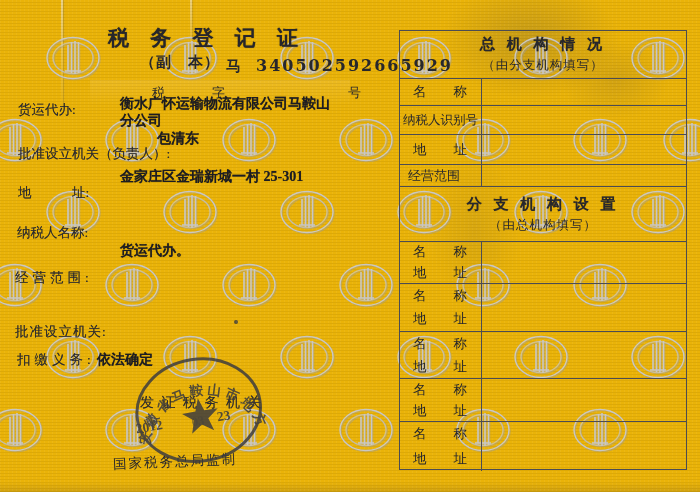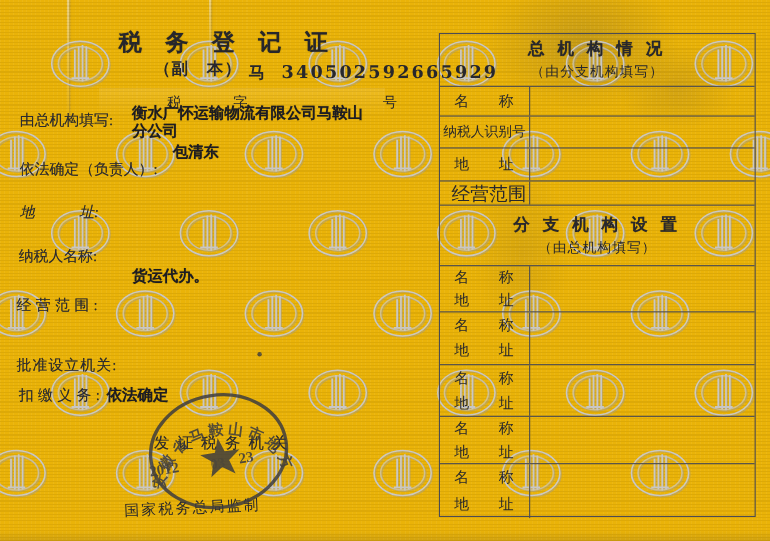--- a/index.html
+++ b/index.html
@@ -36,21 +36,21 @@
   .sl-shui{left:0;}
   .sl-zi{left:60px;}
   .sl-hao{left:196px;}
   .f-label{font-size:13.5px;font-weight:500;color:#2b2b30;text-shadow:0 0 .6px rgba(30,30,36,.5);}
   .f-value{font-size:14px;font-weight:bold;color:#1c1c22;text-shadow:0 0 .7px rgba(20,20,26,.6);}
   .lbl-name{left:18px;top:101px;}
   .val-name{left:120px;top:95px;width:218px;line-height:17px;white-space:normal;}
   .val-legal{left:157px;top:130px;}
   .lbl-legal{left:18px;top:145px;}
   .val-addr{left:120px;top:168px;}
-  .lbl-addr{left:18px;top:184px;font-style:italic;}
+  .lbl-addr{left:18px;top:184px;}
   .val-regtype{left:120px;top:204px;}
   .lbl-regtype{left:17px;top:224px;}
   .val-scope{left:120px;top:242px;text-align:center;}
   .lbl-scope{left:15px;top:269px;letter-spacing:4px;}
   .lbl-approve{left:15px;top:323px;letter-spacing:1px;text-align:right;}
   .lbl-withhold{left:17px;top:351px;letter-spacing:4px;}
   .val-withhold{left:97px;top:351px;}
   .lbl-issuer{left:140px;top:394px;letter-spacing:7.5px;font-size:14px;}
   .footer-line{left:113px;top:453px;font-size:13.5px;letter-spacing:2px;transform:rotate(-2.5deg);}
   
@@ -150,26 +150,27 @@
   <div class="txt cert-title">税 务 登 记 证</div>
   <div class="txt copy-label">（副　本）</div>
   <div class="txt serial-region">马</div>
   <div class="txt serial-number">340502592665929</div>
   <div class="txt serial-line">
     <span class="sl-shui">税</span>
     <span class="sl-zi">字</span>
     <span class="sl-hao">号</span>
   </div>
 
-  <div class="txt f-label lbl-name">由总机构填写:</div>
+  <div class="txt f-label lbl-name">货运代办:</div>
   <div class="txt f-value val-name">衡水广怀运输物流有限公司马鞍山分公司</div>
 
   <div class="txt f-value val-legal">包清东</div>
-  <div class="txt f-label lbl-legal">依法确定（负责人）:</div>
-
+  <div class="txt f-label lbl-legal">批准设立机关（负责人）:</div>
+
+  <div class="txt f-value val-addr">金家庄区金瑞新城一村 25-301</div>
   <div class="txt f-label lbl-addr">地　　　址:</div>
 
   <div class="txt f-label lbl-regtype">纳税人名称:</div>
 
   <div class="txt f-value val-scope">货运代办。</div>
   <div class="txt f-label lbl-scope">经营范围:</div>
 
   <div class="txt f-label lbl-approve">批准设立机关:</div>
 
   <div class="txt f-label lbl-withhold">扣缴义务:</div>
@@ -212,21 +213,21 @@
         </div>
       <div class="val-cell"></div>
     </div>
     <div class="prow r3">
       <div class="lbl-cell">
           <span>地　　址</span>
         </div>
       <div class="val-cell"></div>
     </div>
     <div class="prow r4">
-      <div class="lbl-cell" style="font-size:17px;padding-left:8px;text-align:center;">
+      <div class="lbl-cell" style="font-size:13px;padding-left:8px;">
           <span>经营范围</span>
         </div>
       <div class="val-cell"></div>
     </div>
     <div class="prow sec-head h2">
       <div class="sec-title">分 支 机 构 设 置</div>
       <div class="sec-sub">（由总机构填写）</div>
     </div>
     <div class="prow p1">
       <div class="lbl-cell">

